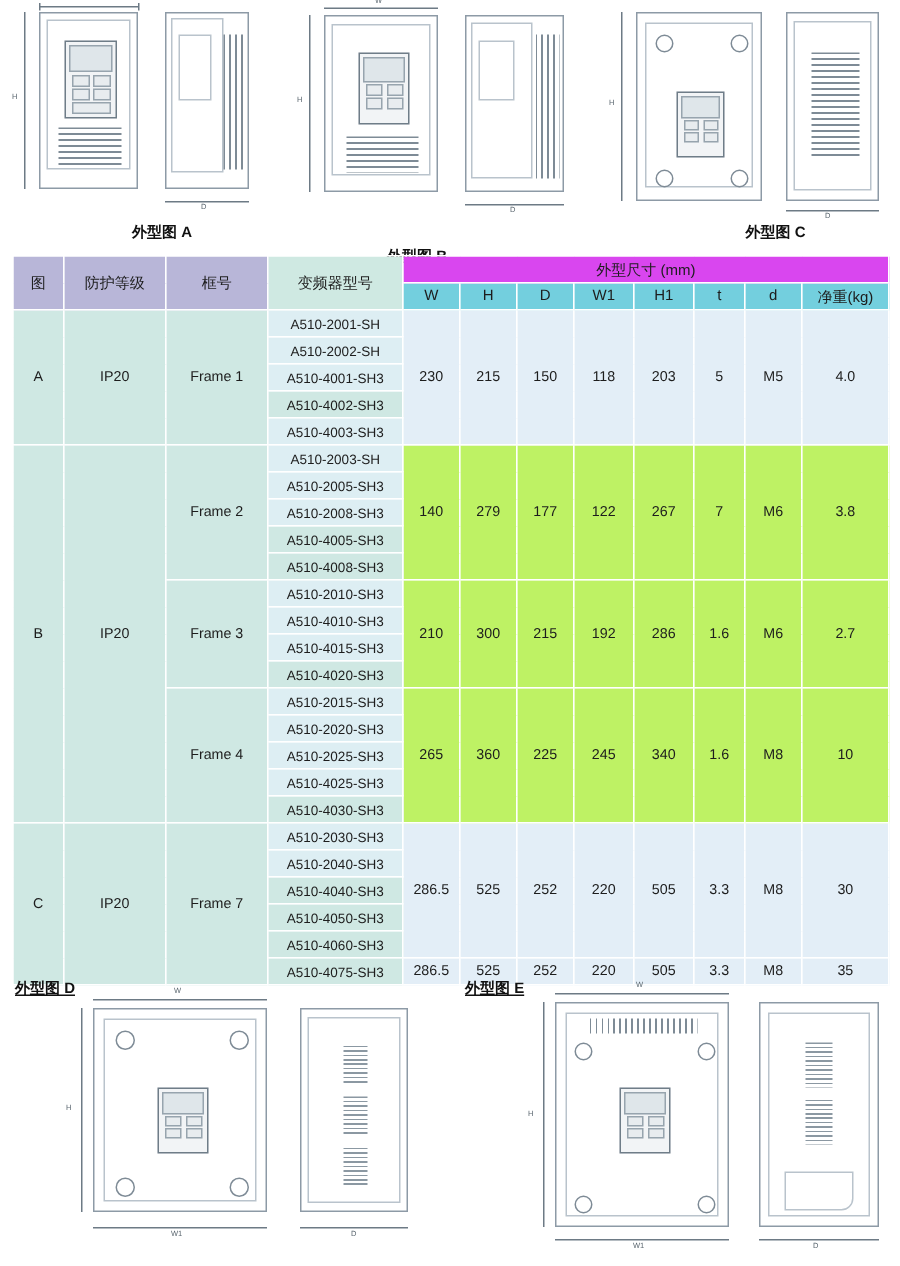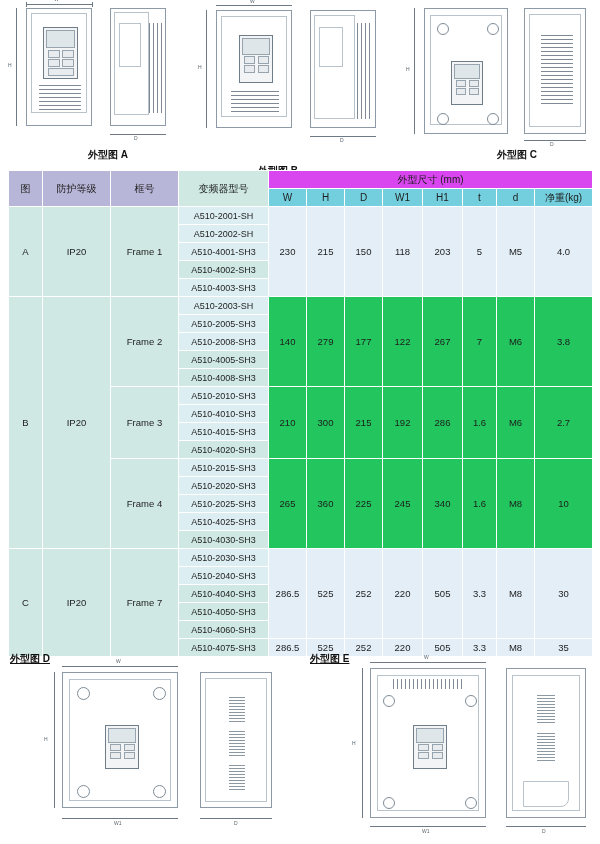--- a/index.html
+++ b/index.html
@@ -164,21 +164,21 @@
     color: #2b3b45;
   }
   .cell-model.alt {
     background: #cfe8e3;
   }
   .cell-val {
     background: #e3eef7;
     font-size: 9.5px;
   }
   .cell-val.bandb {
-    background: #22c55e;
+    background: #bef264;
   }
 
   
   .drawings-bottom {
     position: absolute;
     left: 0;
     top: 648px;
     width: 600px;
     height: 196px;
   }

